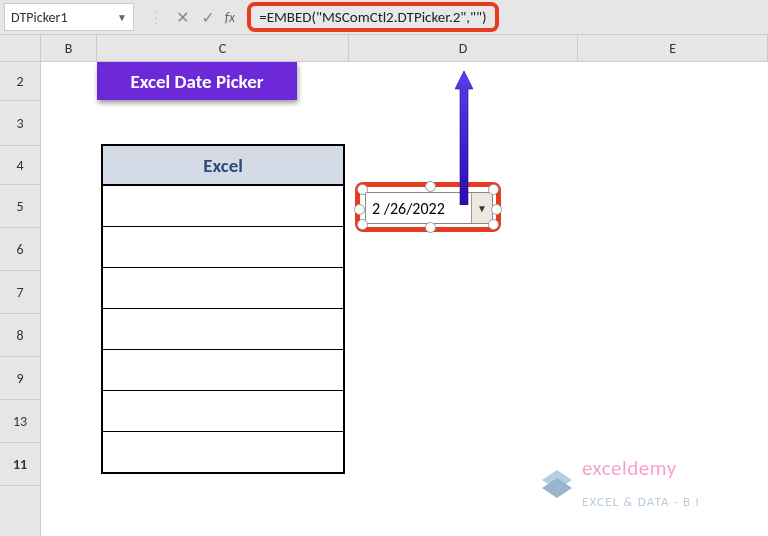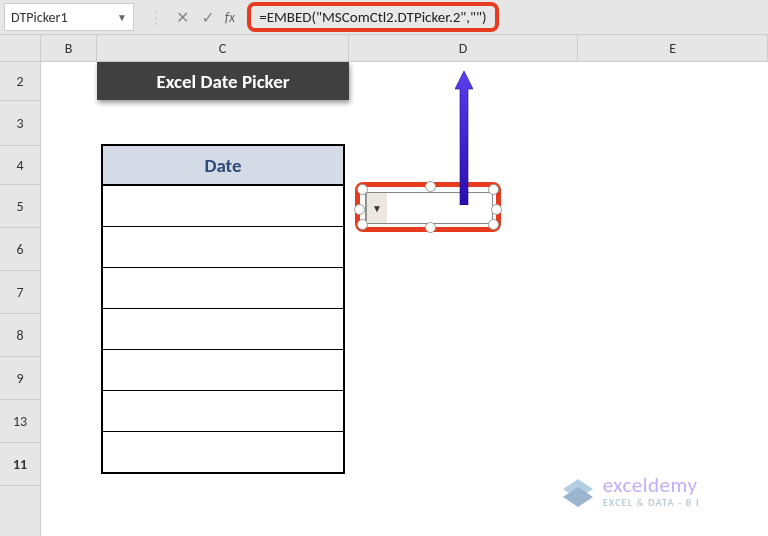--- a/index.html
+++ b/index.html
@@ -134,23 +134,23 @@
   .cells {
     position: relative;
     flex: 1;
   }
 
   
   .title-banner {
     position: absolute;
     left: 56px; 
     top: 0;
-    width: 252px;
+    width: 200px;
     height: 38px;
-    background: #404040;
+    background: #6d28d9;
     color: #fff;
     font-weight: bold;
     font-size: 19px;
     display: flex;
     align-items: center;
     justify-content: center;
     box-shadow: 1px 3px 5px rgba(0,0,0,0.4);
   }
 
   
@@ -262,30 +262,29 @@
     opacity: 0.5;
   }
   .wm-icon svg { display:block; }
   .wm-text {
     display: flex;
     flex-direction: column;
     line-height: 1;
   }
   .wm-text .t1 {
     font-size: 21px;
-    color: #8b5cf6;
+    color: #ec4899;
     font-weight: 500;
     letter-spacing: 0.5px;
   }
   .wm-text .t2 {
-    font-size: 10px;
+    font-size: 13px;
     letter-spacing: 1.2px;
     color: #7a9ab5;
-    margin-top: 2px;
-    font-weight: bold;
+    margin-top: 16px;
   }
 
   
   .cells::before {
     content: "";
     position: absolute;
     inset: 0;
     background:
       linear-gradient(#f3f3f3 1px, transparent 1px) 0 0 / 100% 42px;
     opacity: 0;
@@ -332,32 +331,33 @@
       <div class="row-h r-9">9</div>
       <div class="row-h r-10">13</div>
       <div class="row-h r-11">11</div>
     </div>
 
     <div class="cells">
 
       <div class="title-banner">Excel Date Picker</div>
 
       <div class="date-table">
-        <div class="date-th">Date</div>
+        <div class="date-th">Excel</div>
         <div class="date-td"></div>
         <div class="date-td"></div>
         <div class="date-td"></div>
         <div class="date-td"></div>
         <div class="date-td"></div>
         <div class="date-td"></div>
         <div class="date-td"></div>
       </div>
 
       <div class="dtpicker-wrap">
         <div class="dtpicker">
+          <span class="val">2 /26/2022</span>
           <span class="dd-btn">▼</span>
         </div>
         <div class="dtpicker-hl"></div>
         <div class="handle h-tl"></div>
         <div class="handle h-tc"></div>
         <div class="handle h-tr"></div>
         <div class="handle h-ml"></div>
         <div class="handle h-mr"></div>
         <div class="handle h-bl"></div>
         <div class="handle h-bc"></div>

